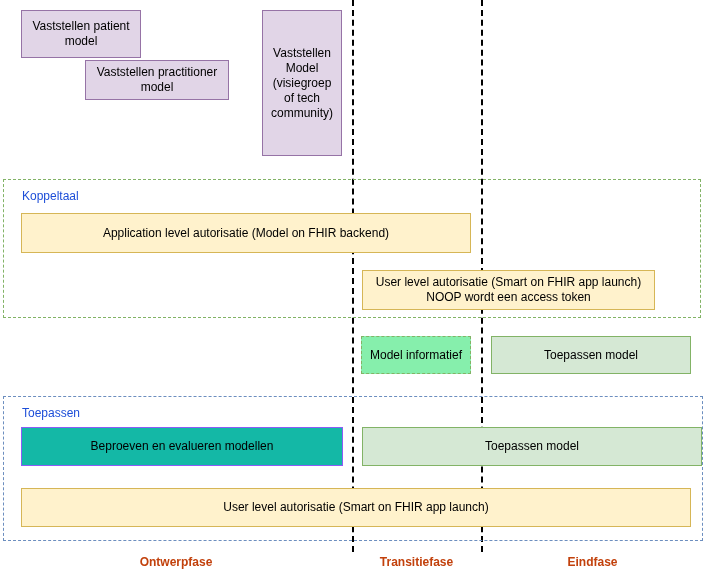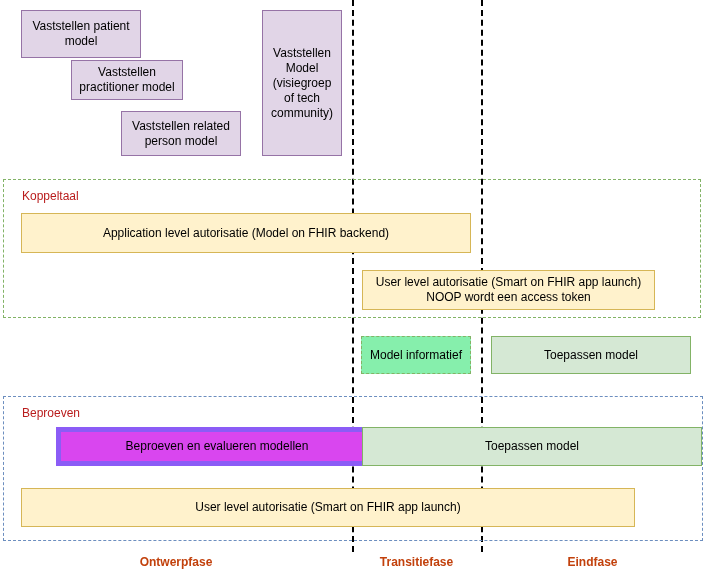--- a/index.html
+++ b/index.html
@@ -40,41 +40,40 @@
   }
   .node.green-dashed {
     background: #86efac;
     border: 1px dashed #82b366;
   }
   .node.yellow2 {
     background: #fff2cc;
     border: 1px solid #d6b656;
   }
   .node.red {
-    background: #d946ef;
-    border: 5px solid #8b5cf6;
-    margin-left: 35px;
+    background: #14b8a6;
+    border: 1px solid #8b5cf6;
   }
   .container {
     position: absolute;
     box-sizing: border-box;
     background: transparent;
   }
   .container.koppeltaal {
     border: 1px dashed #82b366;
   }
   .container.koppelmij {
     border: 1px dashed #6c8ebf;
   }
   .container-label {
     position: absolute;
     left: 22px;
     font-size: 12px;
     line-height: 14px;
-    color: #b91c1c;
+    color: #1d4ed8;
     background: transparent;
   }
   .vline {
     position: absolute;
     width: 0;
     border-left: 2px dashed #000000;
     top: 0;
   }
   .phase-label {
     position: absolute;
@@ -87,44 +86,43 @@
 </head>
 <body>
 
 <div id="canvas">
 
   <div class="vline" style="left:352px; height:552px;"></div>
   <div class="vline" style="left:481px; height:552px;"></div>
 
   <div class="node purple" style="left:21px; top:10px; width:120px; height:48px;">Vaststellen patient model</div>
 
-  <div class="node purple" style="left:71px; top:60px; width:112px; height:40px;">Vaststellen practitioner model</div>
+  <div class="node purple" style="left:85px; top:60px; width:144px; height:40px;">Vaststellen practitioner model</div>
 
-  <div class="node purple" style="left:121px; top:111px; width:120px; height:45px;">Vaststellen related person model</div>
 
   <div class="node purple" style="left:262px; top:10px; width:80px; height:146px;">Vaststellen Model (visiegroep of tech community)</div>
 
 
   <div class="container koppeltaal" style="left:3px; top:179px; width:698px; height:139px;"></div>
   <div class="container-label" style="top:189px;">Koppeltaal</div>
 
   <div class="node yellow2" style="left:21px; top:213px; width:450px; height:40px;">Application level autorisatie (Model on FHIR backend)</div>
 
   <div class="node yellow2" style="left:362px; top:270px; width:293px; height:40px;">User level autorisatie (Smart on FHIR app launch) NOOP wordt een access token</div>
 
   <div class="node green-dashed" style="left:361px; top:336px; width:110px; height:38px;">Model informatief</div>
 
   <div class="node green" style="left:491px; top:336px; width:200px; height:38px;">Toepassen model</div>
 
   <div class="container koppelmij" style="left:3px; top:396px; width:700px; height:145px;"></div>
-  <div class="container-label" style="top:406px;">Beproeven</div>
+  <div class="container-label" style="top:406px;">Toepassen</div>
 
   <div class="node red" style="left:21px; top:427px; width:322px; height:39px;">Beproeven en evalueren modellen</div>
 
   <div class="node green" style="left:362px; top:427px; width:340px; height:39px;">Toepassen model</div>
 
-  <div class="node yellow2" style="left:21px; top:488px; width:614px; height:39px;">User level autorisatie (Smart on FHIR app launch)</div>
+  <div class="node yellow2" style="left:21px; top:488px; width:670px; height:39px;">User level autorisatie (Smart on FHIR app launch)</div>
 
   <div class="phase-label" style="left:0px; top:555px; width:352px;">Ontwerpfase</div>
   <div class="phase-label" style="left:352px; top:555px; width:129px;">Transitiefase</div>
   <div class="phase-label" style="left:481px; top:555px; width:223px;">Eindfase</div>
 
 </div>
 
 </body></html>

